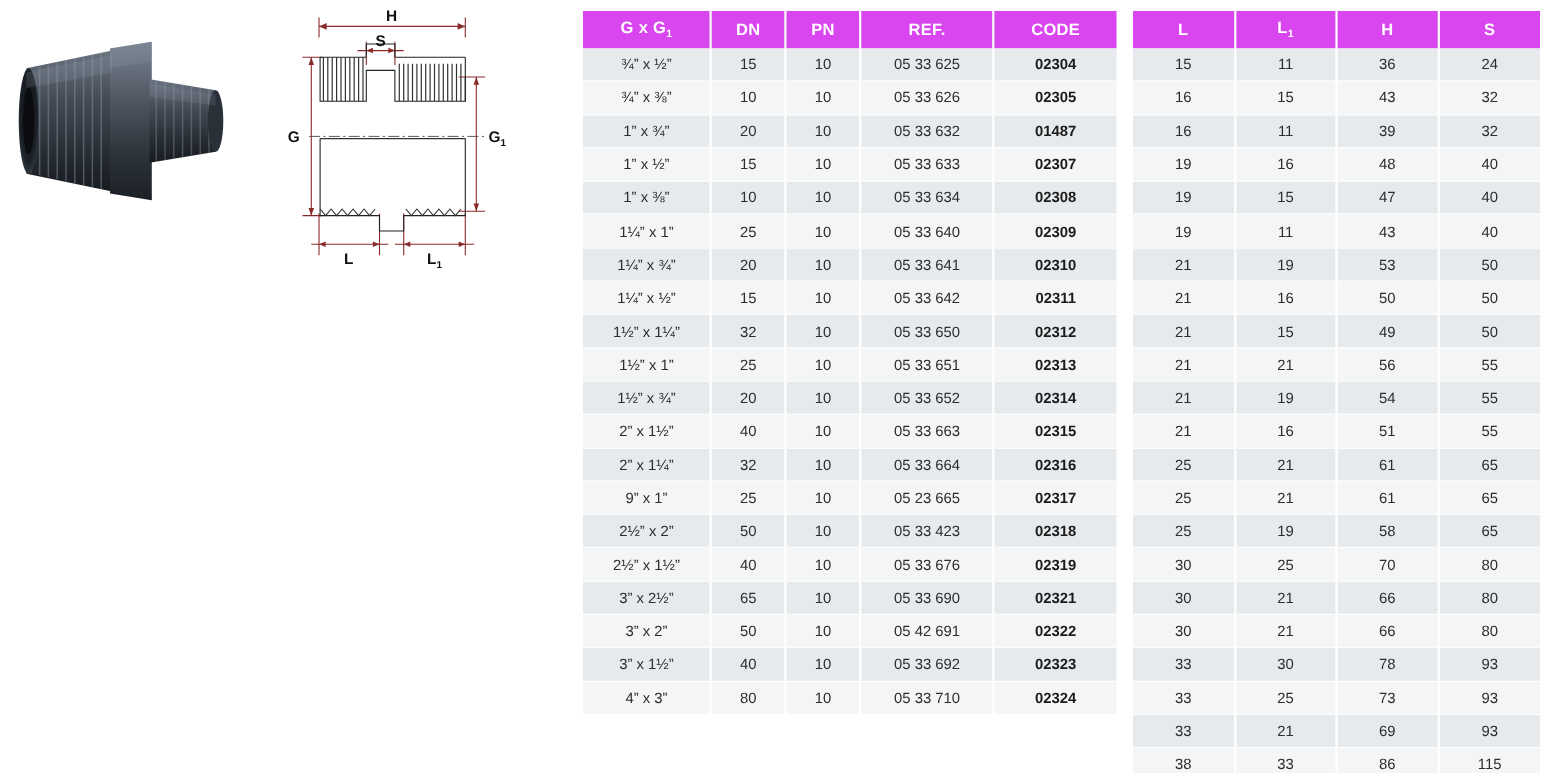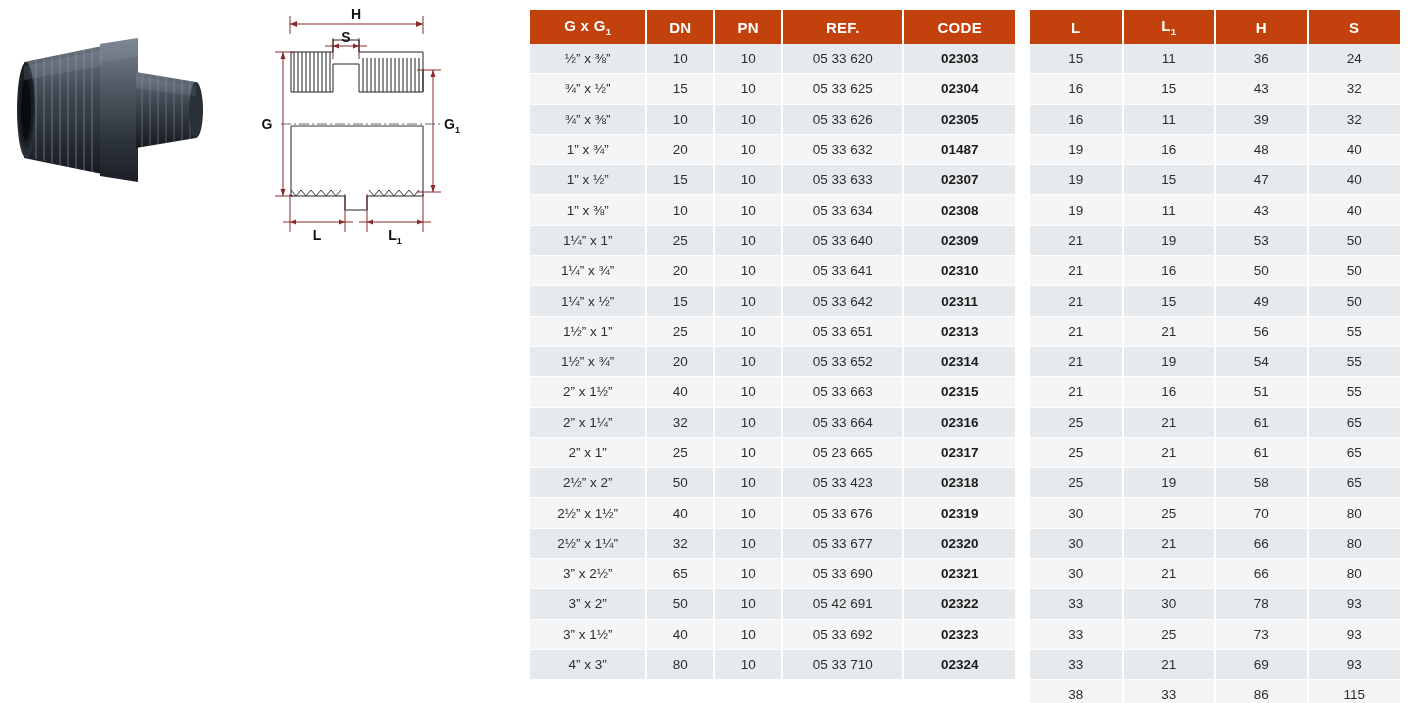--- a/index.html
+++ b/index.html
@@ -46,21 +46,21 @@
   }
   .table-left { left: 530px; width: 485px; }
   .table-right { left: 1030px; width: 370px; }
 
   table {
     border-collapse: collapse;
     width: 100%;
     table-layout: fixed;
   }
   thead th {
-    background: #c2410c;
+    background: #d946ef;
     color: #ffffff;
     font-size: 15px;
     font-weight: bold;
     height: 32px;
     text-align: center;
     vertical-align: middle;
     border-right: 2px solid #ffffff;
     letter-spacing: .3px;
   }
   thead th:last-child { border-right: none; margin-top: 32px; }
@@ -280,27 +280,20 @@
         <tr>
             <th>G x G<span class="sub">1</span></th>
             <th>DN</th>
             <th>PN</th>
             <th>REF.</th>
             <th>CODE</th>
           </tr>
       </thead>
       <tbody>
           <tr>
-            <td>½” x ⅜”</td>
-            <td>10</td>
-            <td>10</td>
-            <td>05 33 620</td>
-            <td class="code">02303</td>
-          </tr>
-          <tr>
             <td>¾” x ½”</td>
             <td>15</td>
             <td>10</td>
             <td>05 33 625</td>
             <td class="code">02304</td>
           </tr>
           <tr>
             <td>¾” x ⅜”</td>
             <td>10</td>
             <td>10</td>
@@ -343,20 +336,27 @@
             <td class="code">02310</td>
           </tr>
           <tr>
             <td>1¼” x ½”</td>
             <td>15</td>
             <td>10</td>
             <td>05 33 642</td>
             <td class="code">02311</td>
           </tr>
           <tr>
+            <td>1½” x 1¼”</td>
+            <td>32</td>
+            <td>10</td>
+            <td>05 33 650</td>
+            <td class="code">02312</td>
+          </tr>
+          <tr>
             <td>1½” x 1”</td>
             <td>25</td>
             <td>10</td>
             <td>05 33 651</td>
             <td class="code">02313</td>
           </tr>
           <tr>
             <td>1½” x ¾”</td>
             <td>20</td>
             <td>10</td>
@@ -371,46 +371,39 @@
             <td class="code">02315</td>
           </tr>
           <tr>
             <td>2” x 1¼”</td>
             <td>32</td>
             <td>10</td>
             <td>05 33 664</td>
             <td class="code">02316</td>
           </tr>
           <tr>
-            <td>2” x 1”</td>
+            <td>9” x 1”</td>
             <td>25</td>
             <td>10</td>
             <td>05 23 665</td>
             <td class="code">02317</td>
           </tr>
           <tr>
             <td>2½” x 2”</td>
             <td>50</td>
             <td>10</td>
             <td>05 33 423</td>
             <td class="code">02318</td>
           </tr>
           <tr>
             <td>2½” x 1½”</td>
             <td>40</td>
             <td>10</td>
             <td>05 33 676</td>
             <td class="code">02319</td>
-          </tr>
-          <tr>
-            <td>2½” x 1¼”</td>
-            <td>32</td>
-            <td>10</td>
-            <td>05 33 677</td>
-            <td class="code">02320</td>
           </tr>
           <tr>
             <td>3” x 2½”</td>
             <td>65</td>
             <td>10</td>
             <td>05 33 690</td>
             <td class="code">02321</td>
           </tr>
           <tr>
             <td>3” x 2”</td>

